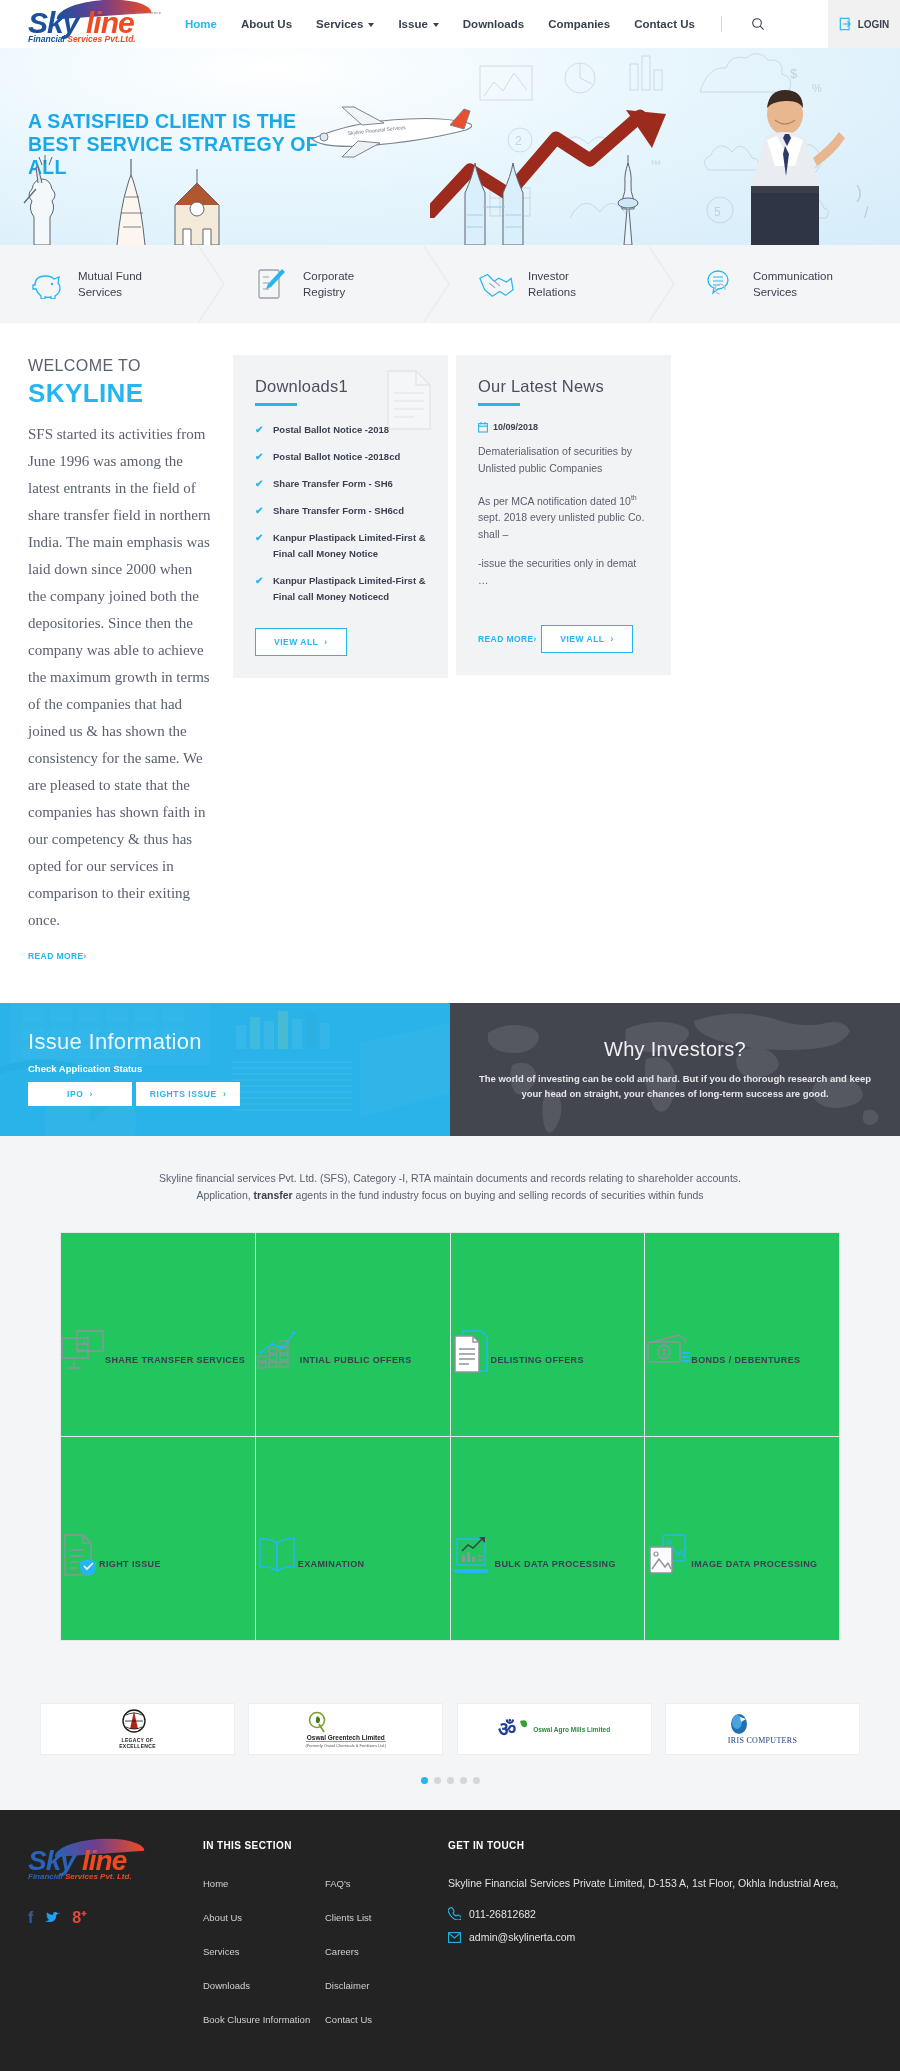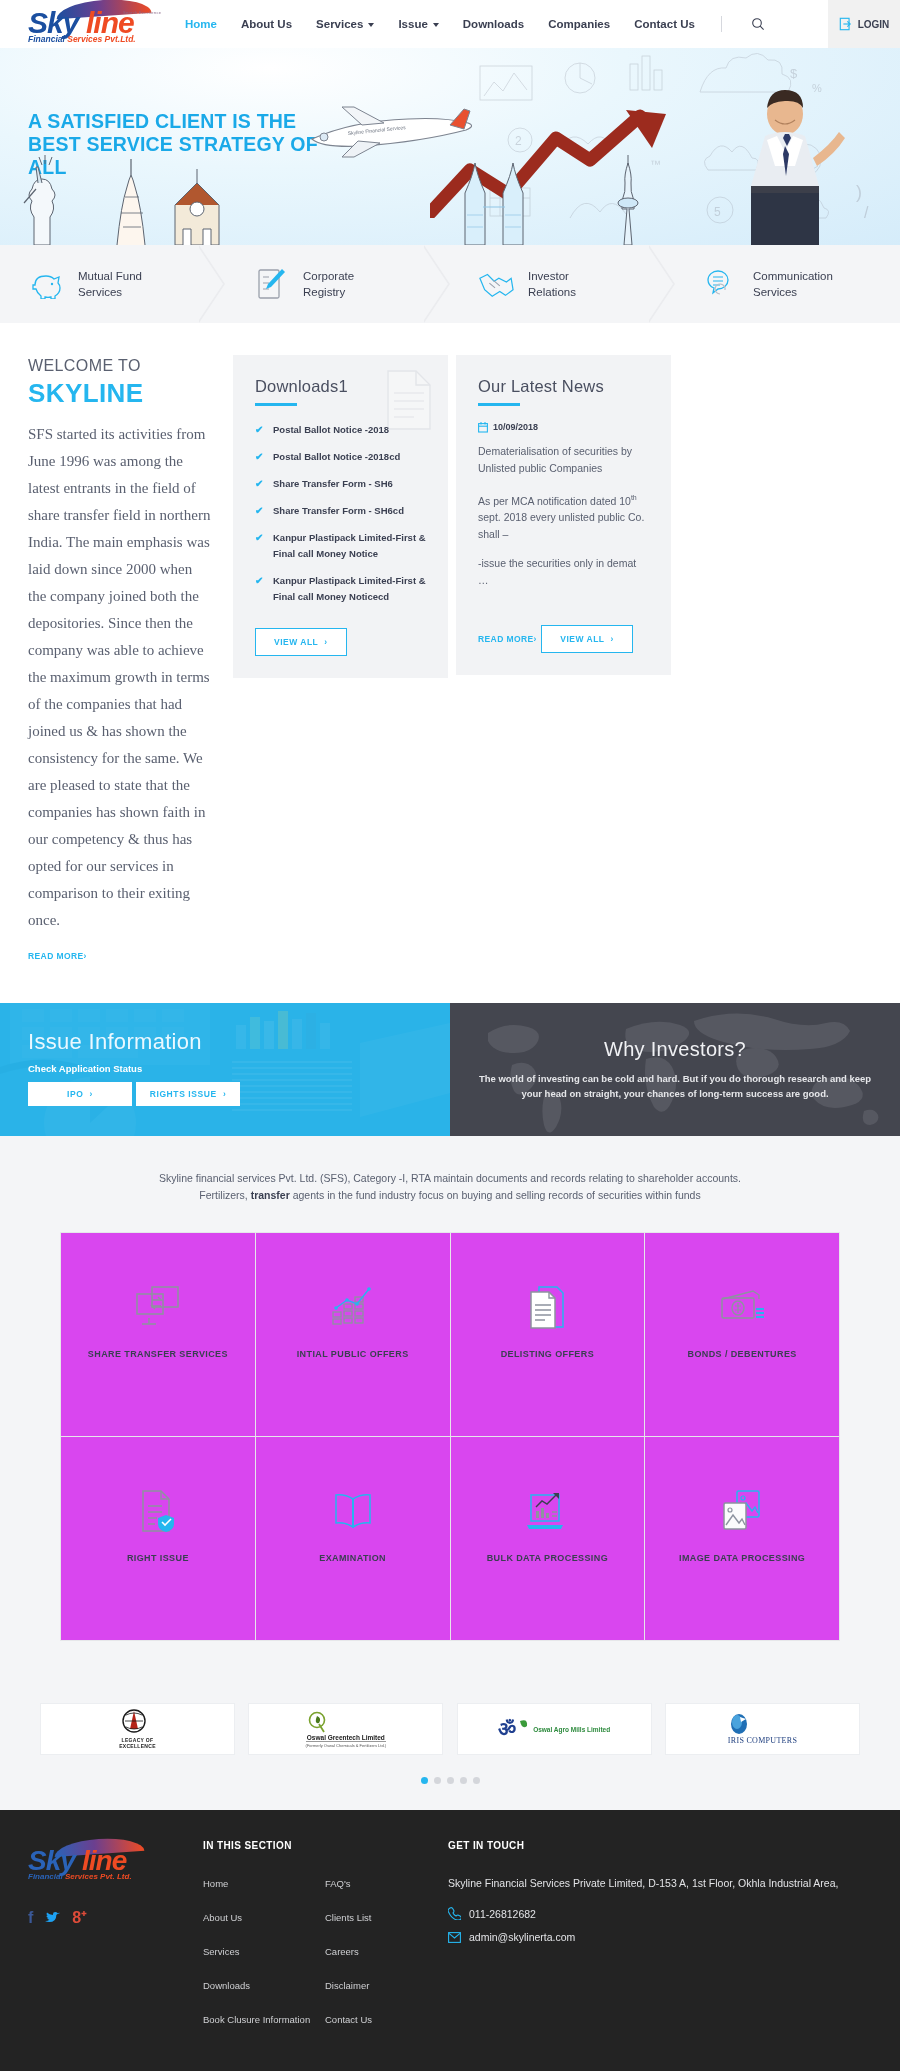--- a/index.html
+++ b/index.html
@@ -96,21 +96,21 @@
   .why-map{position:absolute;inset:0;opacity:.18;}
   .why h2{font-size:20px;font-weight:normal;color:#f0f1f4;letter-spacing:.3px;position:relative;margin-bottom:10px;}
   .why p{font-size:9.5px;font-weight:bold;line-height:15px;color:#e6e7ea;text-align:center;position:relative;}
 
   
   .services{background:#f4f5f7;padding:34px 0 44px 0;}
   .sv-title{text-align:center;font-size:22px;color:#4a4f60;letter-spacing:.2px;margin-bottom:13px;}
   .sv-sub{text-align:center;font-size:10.5px;line-height:17px;color:#5a6070;max-width:760px;margin:0 auto 28px auto;}
   .sv-sub b{font-weight:bold;color:#3a3f51;}
   .grid{width:780px;margin:0 auto;display:grid;grid-template-columns:repeat(4,1fr);background:#e6e7ea;gap:1px;border:1px solid #e6e7ea;}
-  .cell{background:#d946ef;height:203px;display:flex;flex-direction:column;align-items:center;justify-content:flex-start;padding-top:50px;cursor:pointer;}
+  .cell{background:#22c55e;height:203px;display:flex;flex-direction:row;align-items:center;justify-content:flex-start;padding-top:50px;cursor:pointer;}
   .cell-ico{height:48px;display:flex;align-items:center;justify-content:center;margin-bottom:18px;}
   .cell-label{font-size:9px;font-weight:bold;letter-spacing:.4px;color:#3a3f51;text-align:center;}
 
   
   .clients{background:#f4f5f7;padding:18px 0 26px 0;}
   .clients-row{width:820px;margin:0 auto;display:flex;gap:12px;justify-content:space-between;}
   .client{width:195px;height:52px;background:#fff;border:1px solid #eceef1;display:flex;align-items:center;justify-content:center;}
   .dots{display:flex;gap:6px;justify-content:center;margin-top:22px;}
   .dot{width:7px;height:7px;border-radius:50%;background:#d4d6db;cursor:pointer;}
   .dot.on{background:#25b6ef;}
@@ -515,21 +515,21 @@
         </g>
       </svg>
       <h2>Why Investors?</h2>
       <p>The world of investing can be cold and hard. But if you do thorough research and keep your head on straight, your chances of long-term success are good.</p>
     </div>
   </div>
 
   <div class="services">
     <div class="sv-sub">
       <span>Skyline financial services Pvt. Ltd. (SFS), Category -I, RTA maintain documents and records relating to shareholder accounts.</span><br>
-      <span>Fertilizers, </span><b>transfer</b><span> agents in the fund industry focus on buying and selling records of securities within funds</span>
+      <span>Application, </span><b>transfer</b><span> agents in the fund industry focus on buying and selling records of securities within funds</span>
     </div>
 
     <div class="grid">
       <div class="cell">
         <div class="cell-ico">
           <svg width="44" height="42" viewBox="0 0 44 42">
               <rect x="1" y="8" width="26" height="20" fill="none" stroke="#8d939f" stroke-width="1.5"></rect>
               <rect x="16" y="1" width="26" height="20" fill="none" stroke="#8d939f" stroke-width="1.5"></rect>
               <path d="M13 32 l0 6 M6 38 l14 0" stroke="#8d939f" stroke-width="1.5"></path>
               <path d="M16 14 l9 0 l-3 -3 M25 20 l-9 0 l3 3" fill="none" stroke="#8d939f" stroke-width="1.5"></path>

